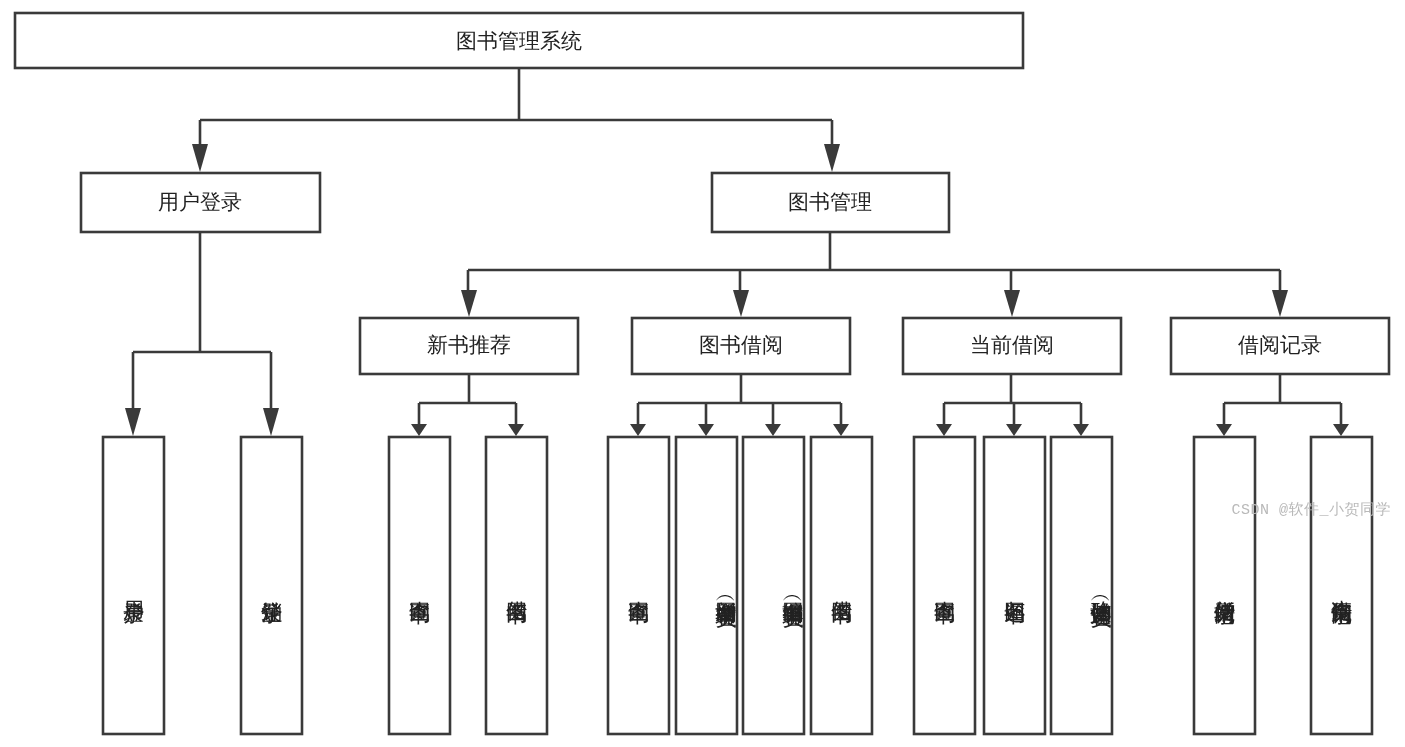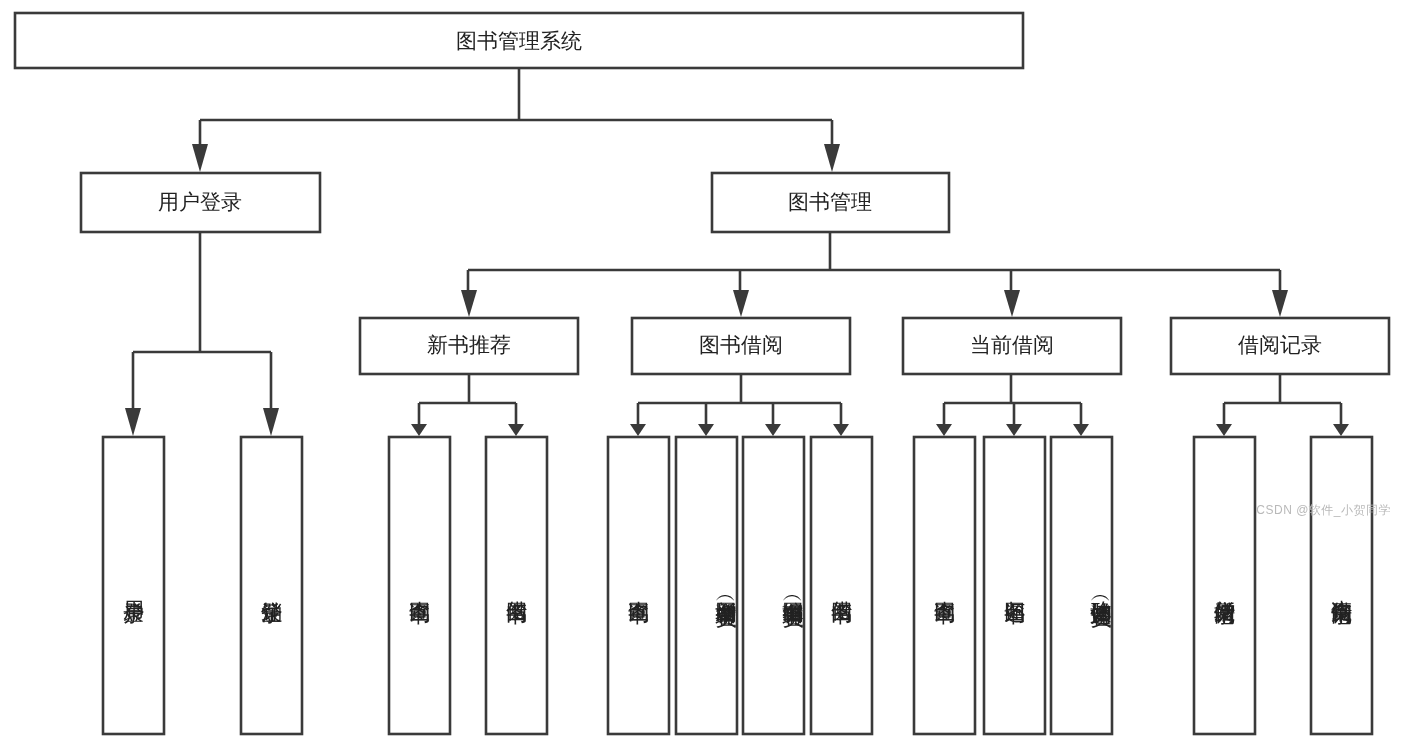--- a/index.html
+++ b/index.html
@@ -65,22 +65,22 @@
     justify-content: center;
     pointer-events: none;
   }
   .leaf-label.center-v {
     align-items: center;
   }
   .watermark {
     position: absolute;
     right: 14px;
     bottom: 6px;
-    font-family: Liberation Sans, sans-serif;
-    font-size: 12px;
+    font-family: Liberation Mono, monospace;
+    font-size: 15px;
     color: #b9b9b9;
     letter-spacing: 0.5px;
     user-select: none;
   }
 </style>
 </head>
 <body>
 
 <div id="diagram-root">
 

